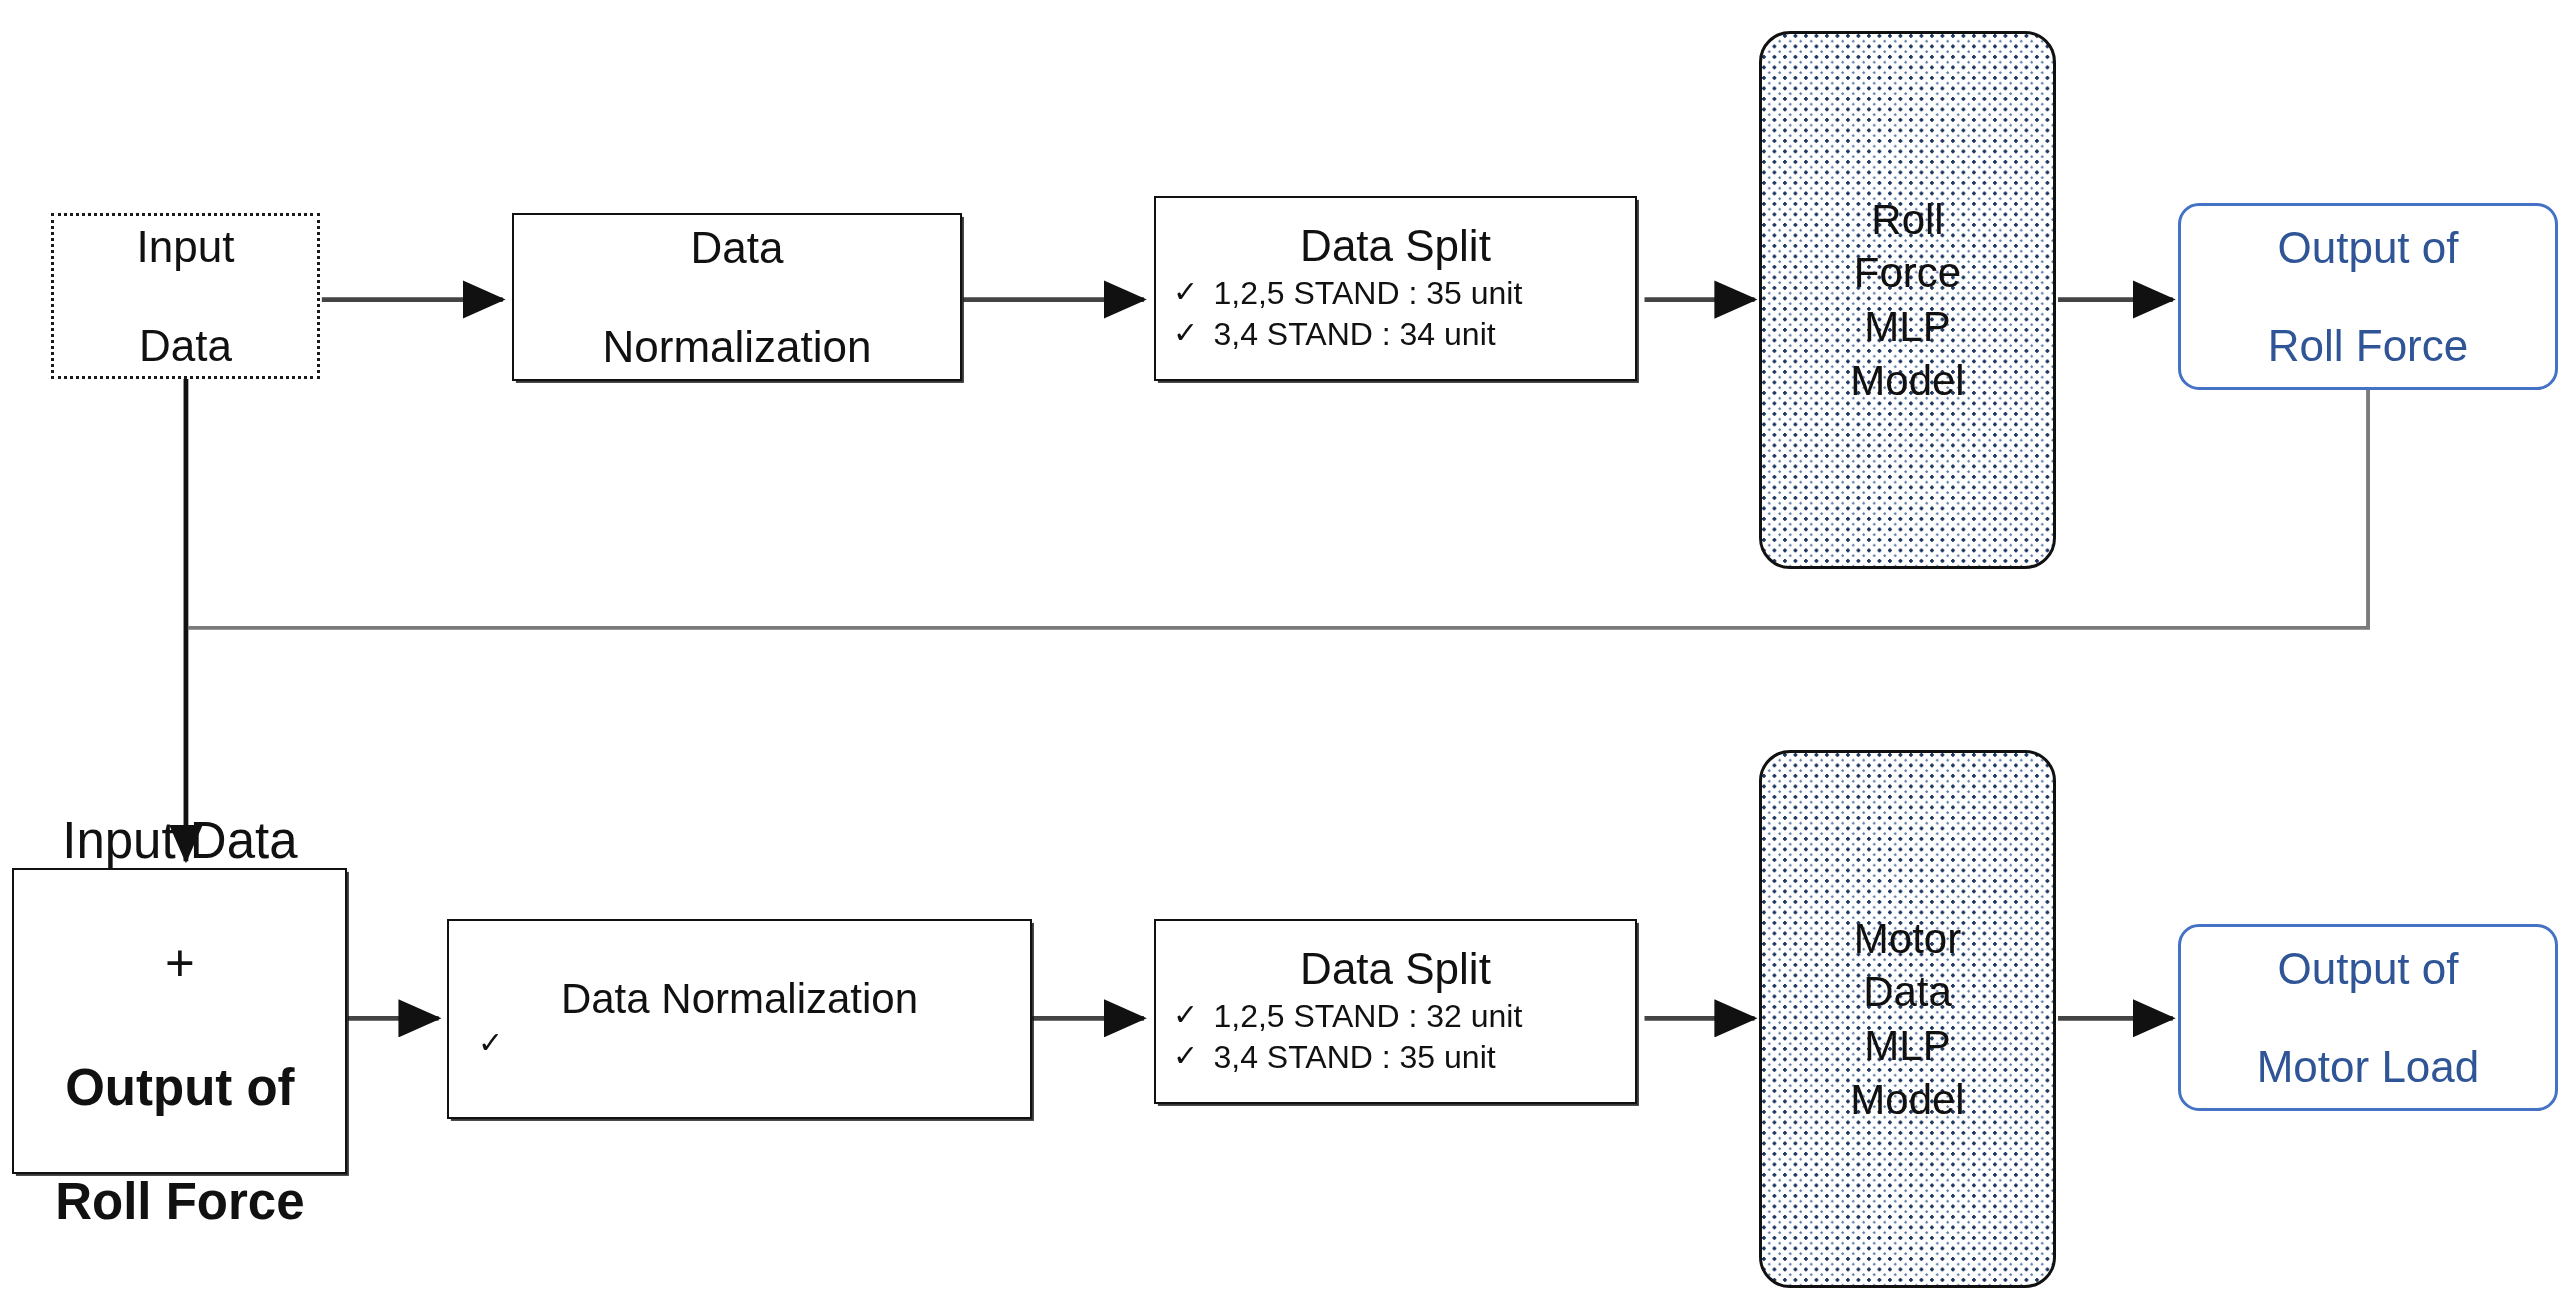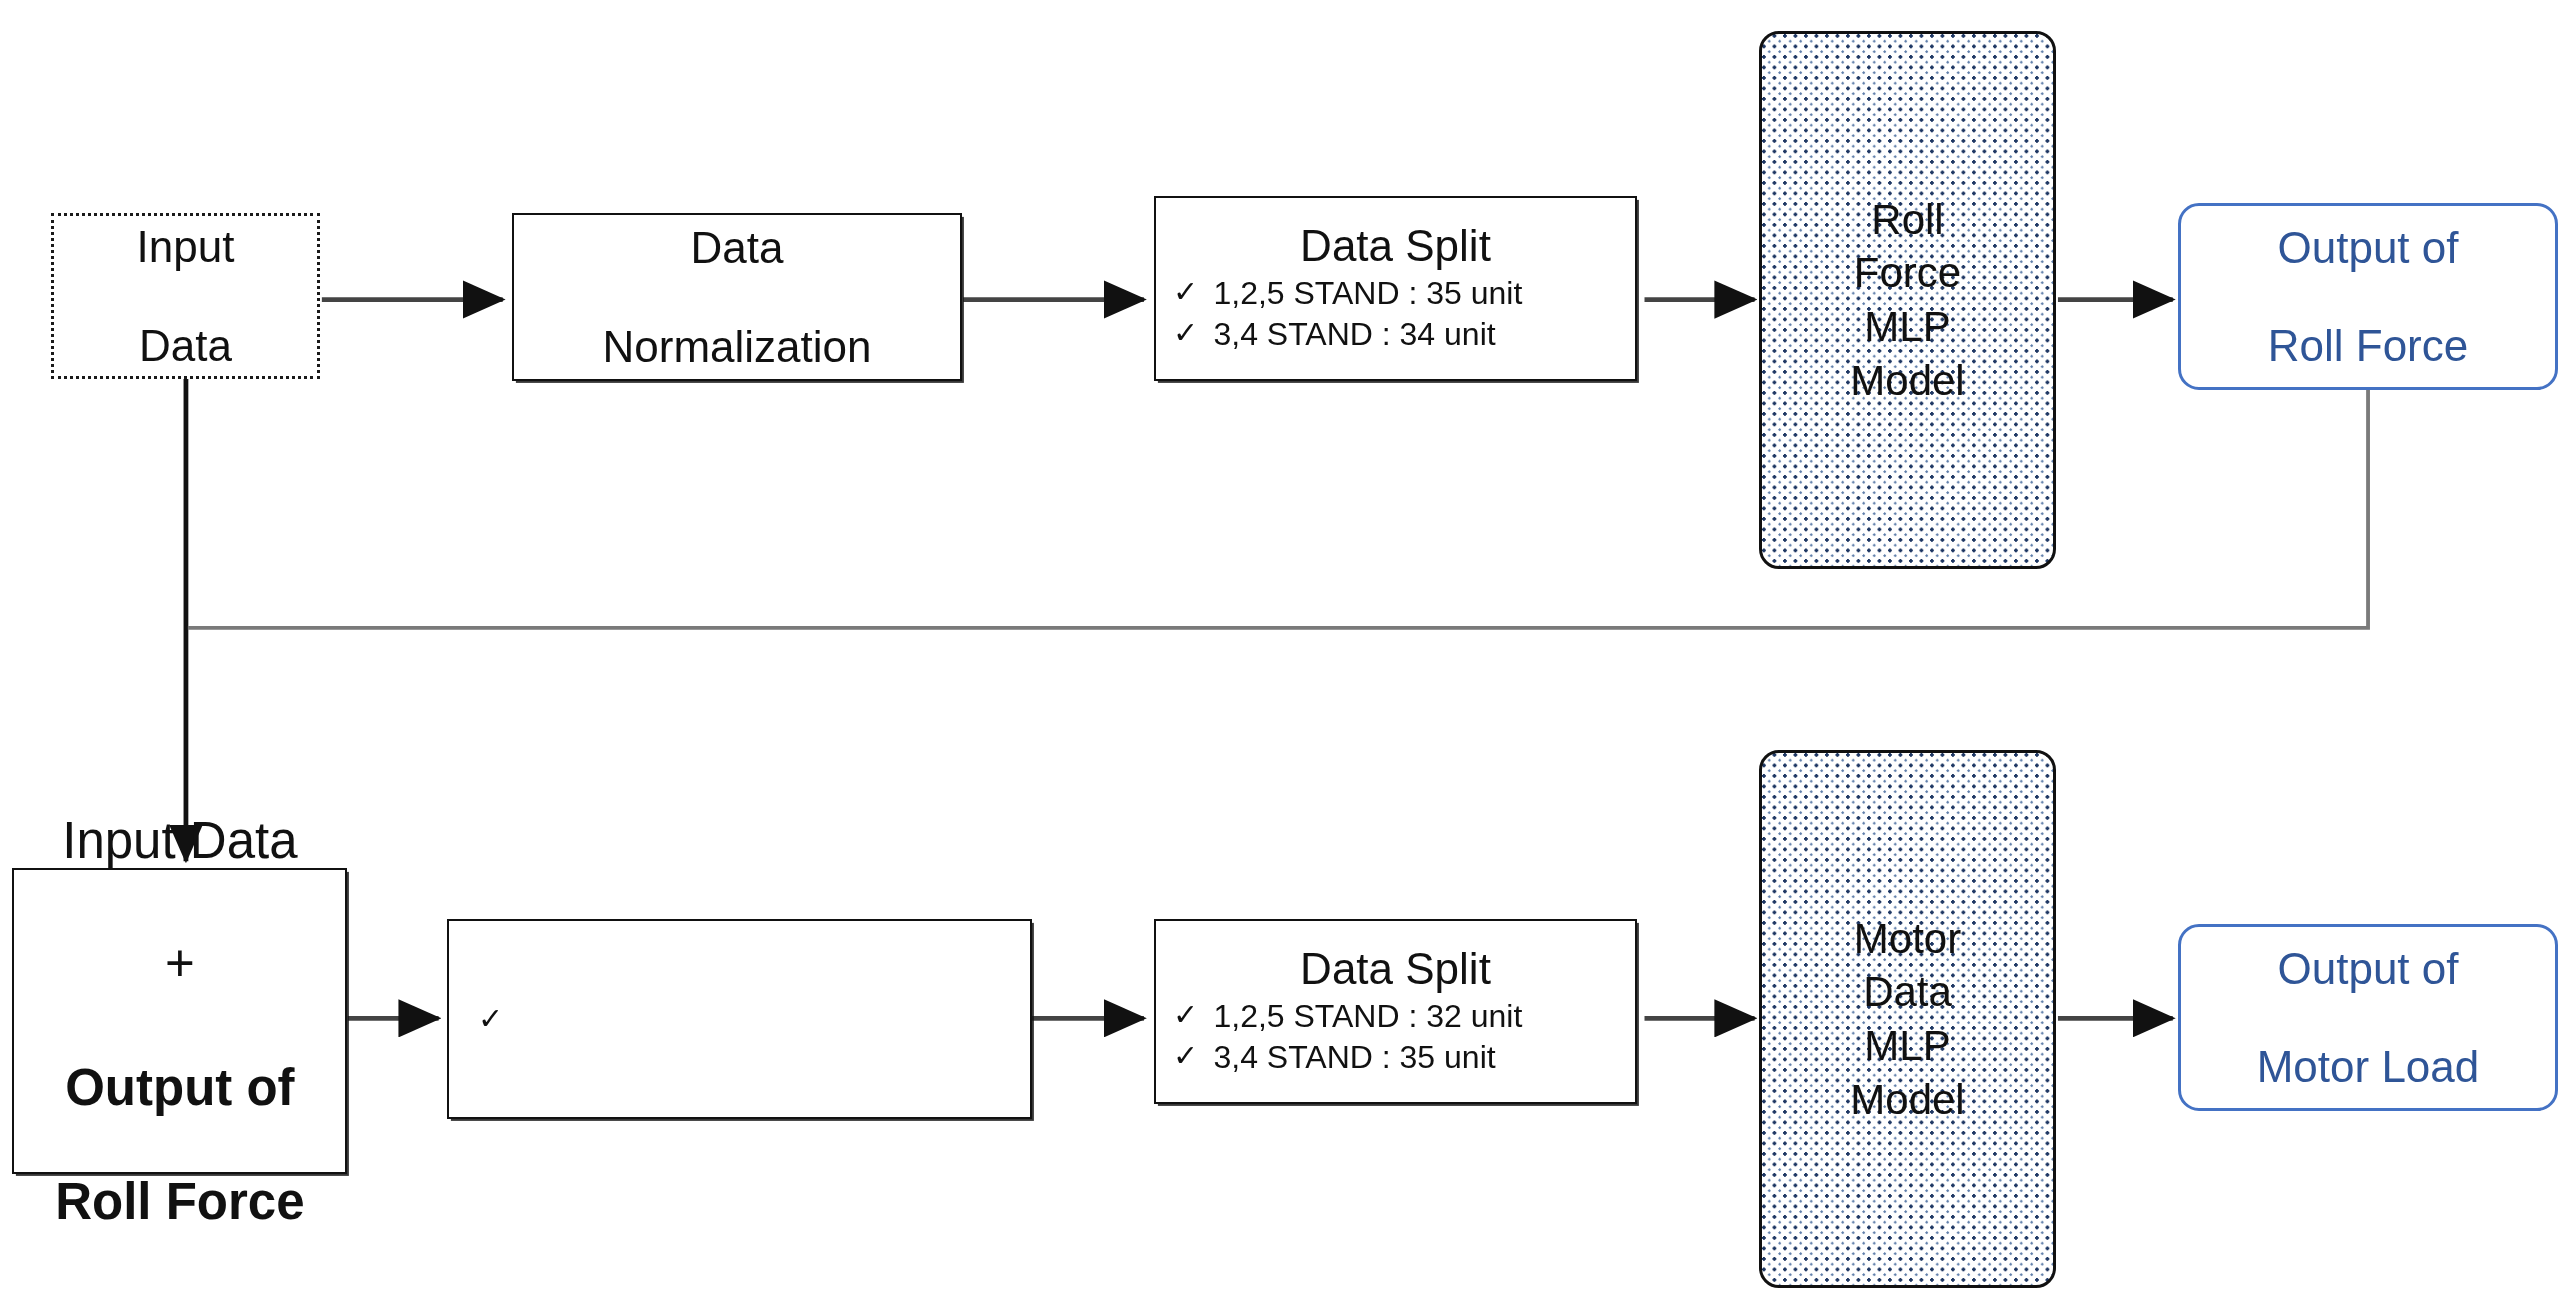--- a/index.html
+++ b/index.html
@@ -31,21 +31,21 @@
     border: 3.8px dotted #1a1a1a;
   }
   
   .node--rect {
     border: 2.9px solid #111111;
     box-shadow: 2.9px 2.9px 0 -1px rgba(20,20,20,0.85);
   }
   
   .node--model {
     border: 3.8px solid #111111;
-    border-radius: 20px;
+    border-radius: 31px;
     background-color: #ffffff;
     background-image:
       radial-gradient(circle at 1.9px 1.9px, #1f3864 1.6px, rgba(255,255,255,0) 2px),
       radial-gradient(circle at 7.2px 7.2px, #5b7ba8 1.1px, rgba(255,255,255,0) 1.4px);
     background-size: 10.5px 10.5px, 10.5px 10.5px;
     background-position: 0 0, 0 0;
   }
   
   .node--output {
     border: 3.8px solid #4472c4;
@@ -189,20 +189,21 @@
   <div class="node node--rect" style="left:12.4px; top:868px; width:335px; height:306px;">
     <div class="title t40">
       <span class="stack-line">Input Data</span>
       <span class="stack-line" style="margin:9.6px 0;">+</span>
       <span class="stack-line bold">Output of</span>
       <span class="stack-line bold">Roll Force</span>
     </div>
   </div>
 
   <div class="node node--rect" style="left:447px; top:919px; width:585px; height:200px;">
+    <div class="heading" style="font-size:42px;">Data Normalization</div>
     <div class="bullets" style="font-size:31px; padding-left:29px;">
       <div class="bullet">
         <span class="check">✓</span>
       </div>
     </div>
   </div>
 
   <div class="node node--rect" style="left:1154px; top:919px; width:483px; height:185px;">
     <div class="heading">Data Split</div>
     <div class="bullets">

